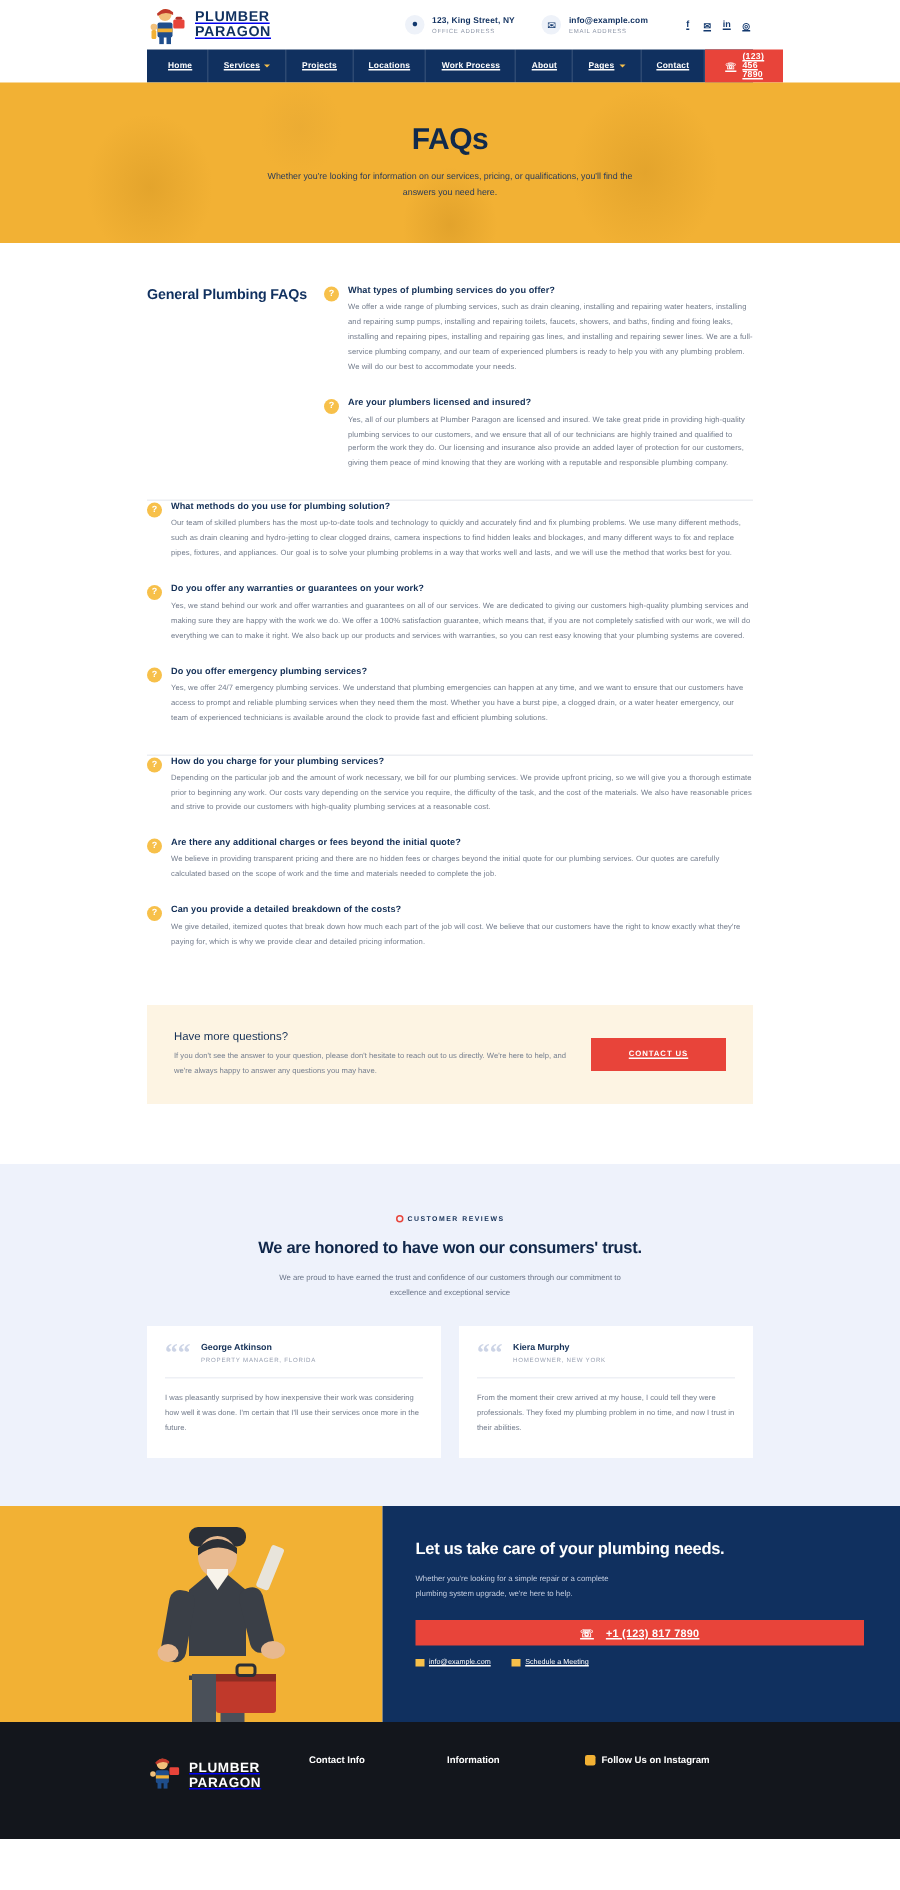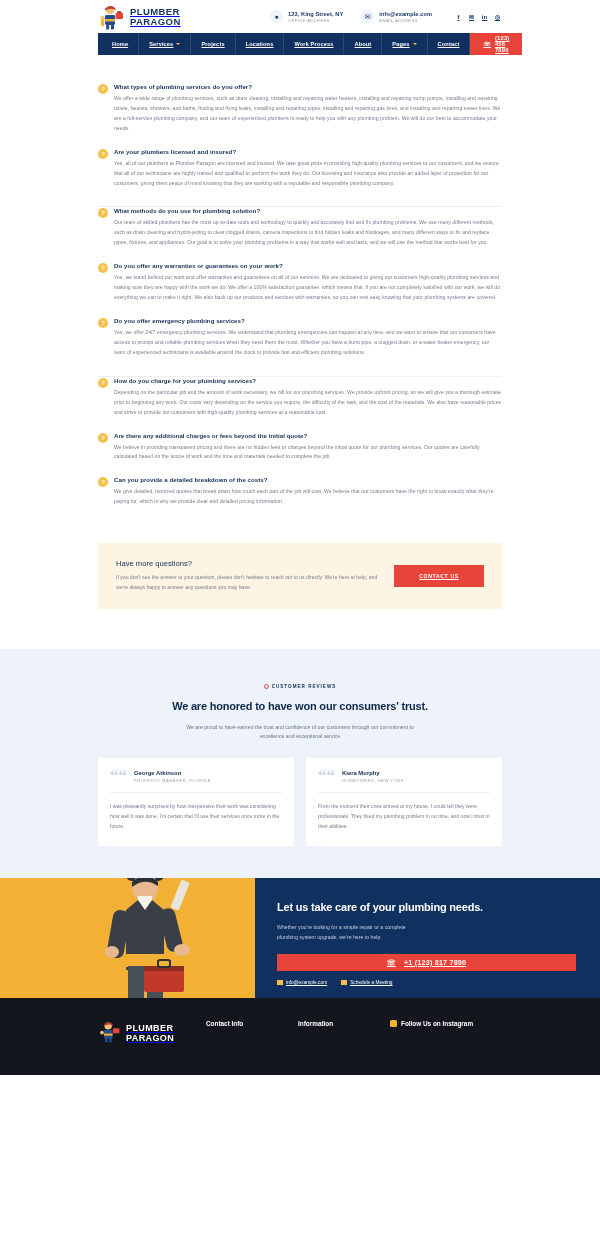--- a/index.html
+++ b/index.html
@@ -121,21 +121,21 @@
   .rev-sub { font-size: 5.2px; color: #6a7488; line-height: 1.9; max-width: 250px; margin: 0 auto 16px auto; }
   .rev-cards { display: flex; gap: 12px; }
   .rev-card { background: #fff; flex: 1; padding: 12px 12px 14px 12px; text-align: left; }
   .rev-head { display: flex; gap: 7px; align-items: flex-start; padding-bottom: 9px; border-bottom: 1px solid #eef0f5; }
   .rev-quote { font-size: 17px; line-height: .7; color: #ccd4e6; font-family: "Liberation Serif", serif; font-weight: 700; flex: none; }
   .rev-name { font-size: 5.9px; font-weight: 700; color: #132f56; margin-bottom: 2px; }
   .rev-role { font-size: 4.1px; color: #99a1b2; letter-spacing: .5px; }
   .rev-body { font-size: 5.1px; color: #737c8c; line-height: 1.95; padding-top: 9px; }
 
   
-  .cta { display: flex; height: 120px; }
+  .cta { display: flex; height: 144px; }
   .cta-left { width: 255px; background: #f2b134; position: relative; overflow: hidden; flex: none; }
   .cta-right { flex: 1; background: #10305f; padding: 22px 24px 0 22px; position: relative; }
   .cta-right h2 { font-size: 11px; font-weight: 700; color: #fff; line-height: 1.45; margin-bottom: 7px; letter-spacing: -.2px; }
   .cta-right p { font-size: 5.2px; color: #c3cde0; line-height: 1.9; margin-bottom: 11px; max-width: 140px; }
   .cta-phone {
     background: #e8443a; color: #fff; height: 17px; display: flex; align-items: center;
     justify-content: center; gap: 8px; font-size: 7.2px; font-weight: 700; letter-spacing: .2px;
     margin-bottom: 9px;
   }
   .cta-links { display: flex; gap: 14px; }
@@ -239,24 +239,29 @@
             <span>Contact</span>
           </a>
       </div>
       <a class="nav-phone" href="#">
         <span>☏</span>
         <span>(123) 456 7890</span>
       </a>
     </div>
   </div>
 
+  <div class="hero">
+    <h1>FAQs</h1>
+    <p>Whether you're looking for information on our services, pricing, or qualifications, you'll find the answers you need here.</p>
+  </div>
 
   <div class="faq-area">
 
     <div class="faq-group">
+      <div class="faq-group-title">General Plumbing FAQs</div>
       <div class="faq-list">
         <div class="faq-item">
           <span class="q-badge">?</span>
           <div>
             <div class="faq-q">What types of plumbing services do you offer?</div>
             <div class="faq-a">We offer a wide range of plumbing services, such as drain cleaning, installing and repairing water heaters, installing and repairing sump pumps, installing and repairing toilets, faucets, showers, and baths, finding and fixing leaks, installing and repairing pipes, installing and repairing gas lines, and installing and repairing sewer lines. We are a full-service plumbing company, and our team of experienced plumbers is ready to help you with any plumbing problem. We will do our best to accommodate your needs.</div>
           </div>
         </div>
         <div class="faq-item">
           <span class="q-badge">?</span>

